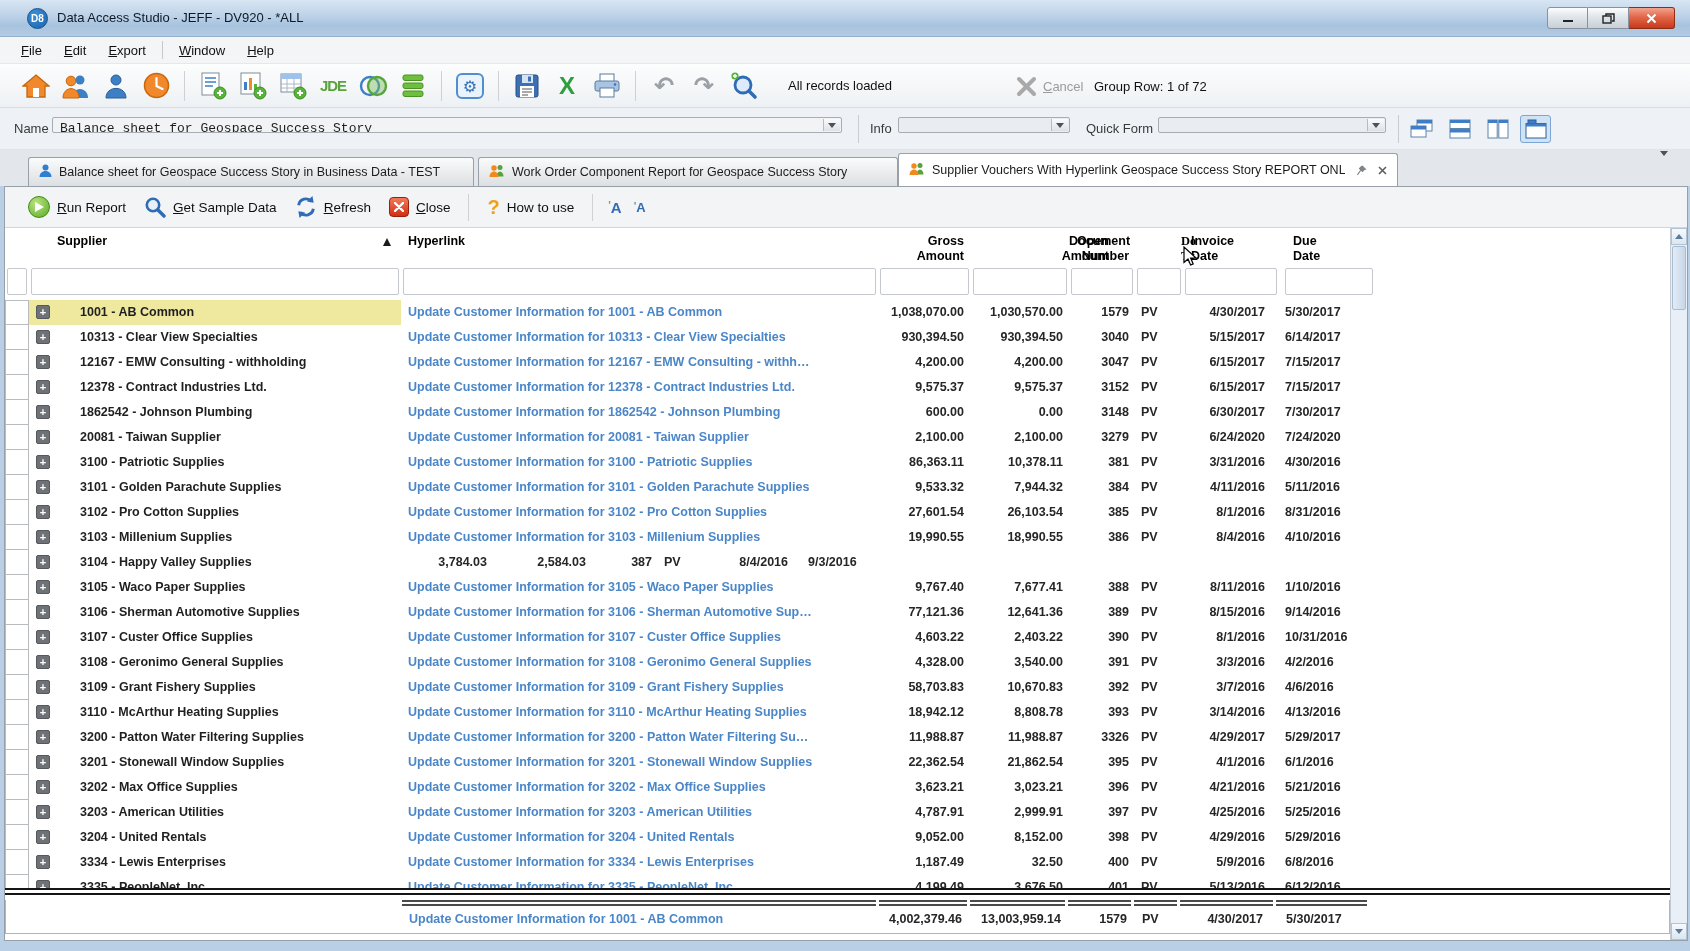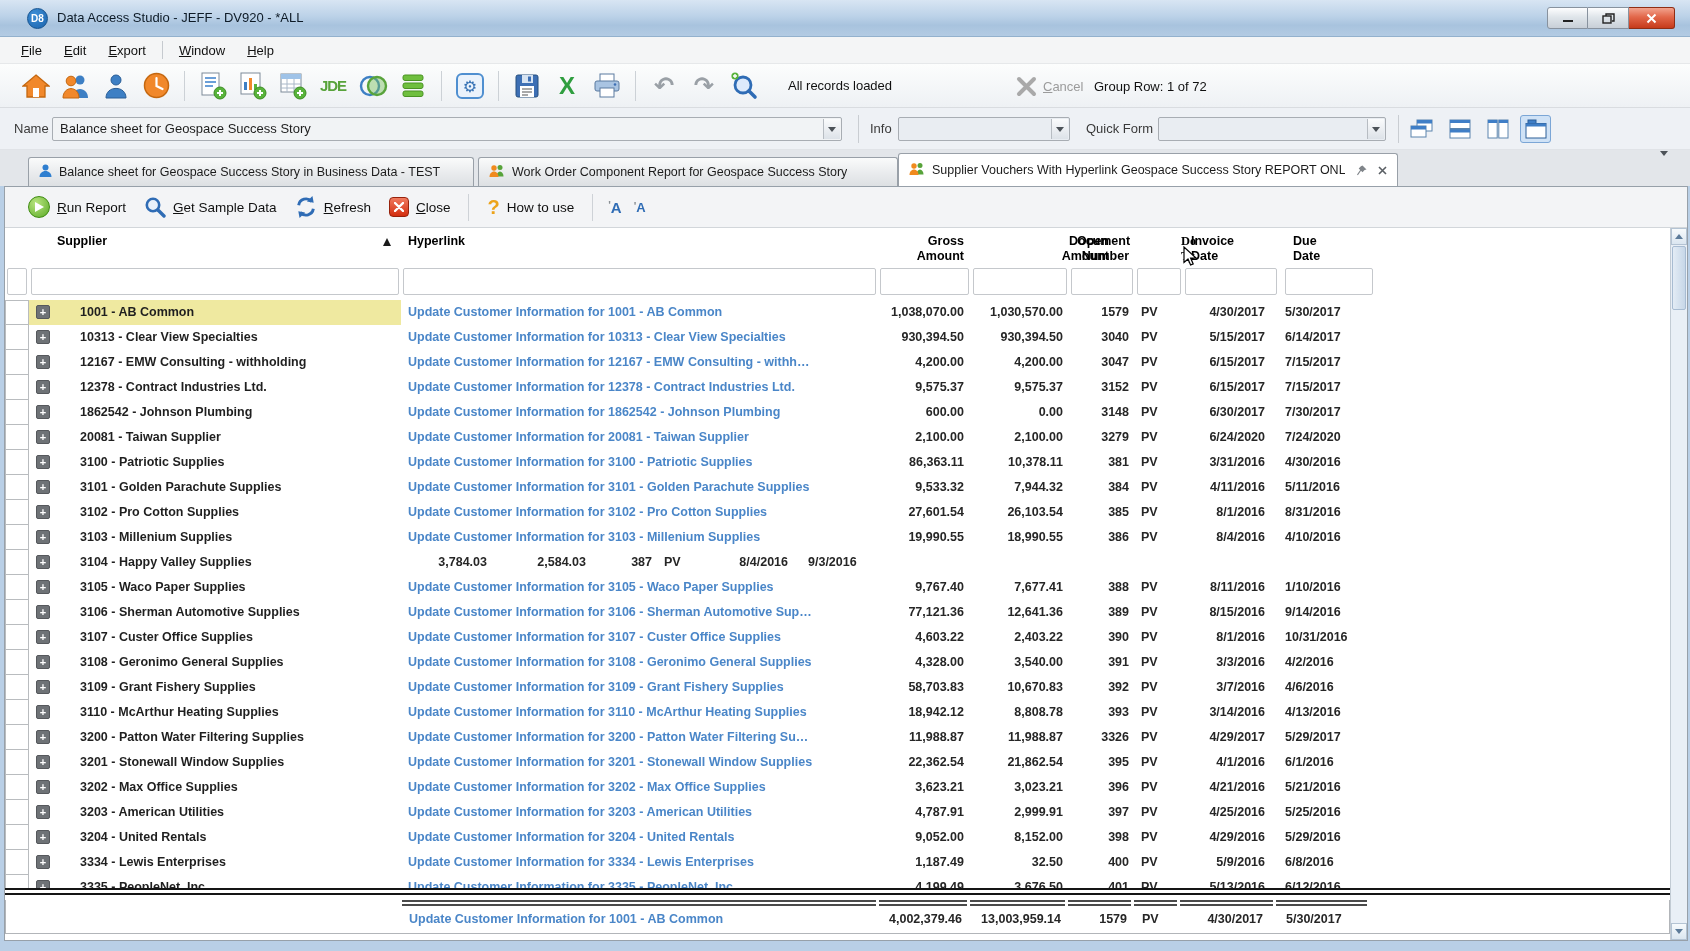--- a/index.html
+++ b/index.html
@@ -34,22 +34,22 @@
   .tb-sep { width:1px; height:30px; background:#ccd1d6; margin:0 8px; flex:none; }
   .tb-status { font-size:13px; color:#101010; margin-left:24px; }
   .glyph { font-weight:bold; }
   .cancel-group { position:absolute; left:1016px; top:0; height:44px; display:flex; align-items:center; gap:6px; }
   .cancel-label { font-size:13px; color:#9b9b9b; }
   .group-row { position:absolute; left:1094px; top:0; height:44px; display:flex; align-items:center; font-size:13px; color:#101010; }
 
   
   .formbar { position:absolute; top:108px; left:0; right:0; height:42px; background:#eef1f5; border-bottom:1px solid #e0e3e7; }
   .fb-label { position:absolute; top:13px; font-size:13px; color:#3a3a3a; }
-  .combo { position:absolute; top:9px; height:24px; background:#f1f3f5; border:1px solid #a8adb3; border-radius:2px;
-    font-size:13px; color:#1e1e1e; line-height:22px; padding:0 22px 0 7px; white-space:nowrap; overflow:hidden; }
+  .combo { position:absolute; top:9px; height:16px; background:#f1f3f5; border:1px solid #a8adb3; border-radius:2px;
+    font-size:13px; color:#1e1e1e; line-height:22px; padding:0 22px 0 7px; white-space:nowrap; overflow:hidden;font-family:Liberation Mono, monospace; }
   .combo.dim { background:#e9edf2; }
   .combo-arrow { position:absolute; right:1px; top:1px; bottom:1px; width:17px;
     background:linear-gradient(#fafbfc,#dde2e8); border-left:1px solid #b7bcc2; display:flex; align-items:center; justify-content:center; }
   .tri-down { width:0; height:0; border-left:4px solid transparent; border-right:4px solid transparent; border-top:5px solid #4c5258; }
   .fb-sep { position:absolute; top:7px; width:1px; height:28px; background:#c9cdd2; }
   .layout-btns { position:absolute; left:1406px; top:7px; display:flex; gap:7px; }
   .layout-btn { width:31px; height:28px; display:flex; align-items:center; justify-content:center; border-radius:3px; }
   .layout-btn.active { background:#cfe2f6; border:1px solid #7ba6d6; }
 
   

